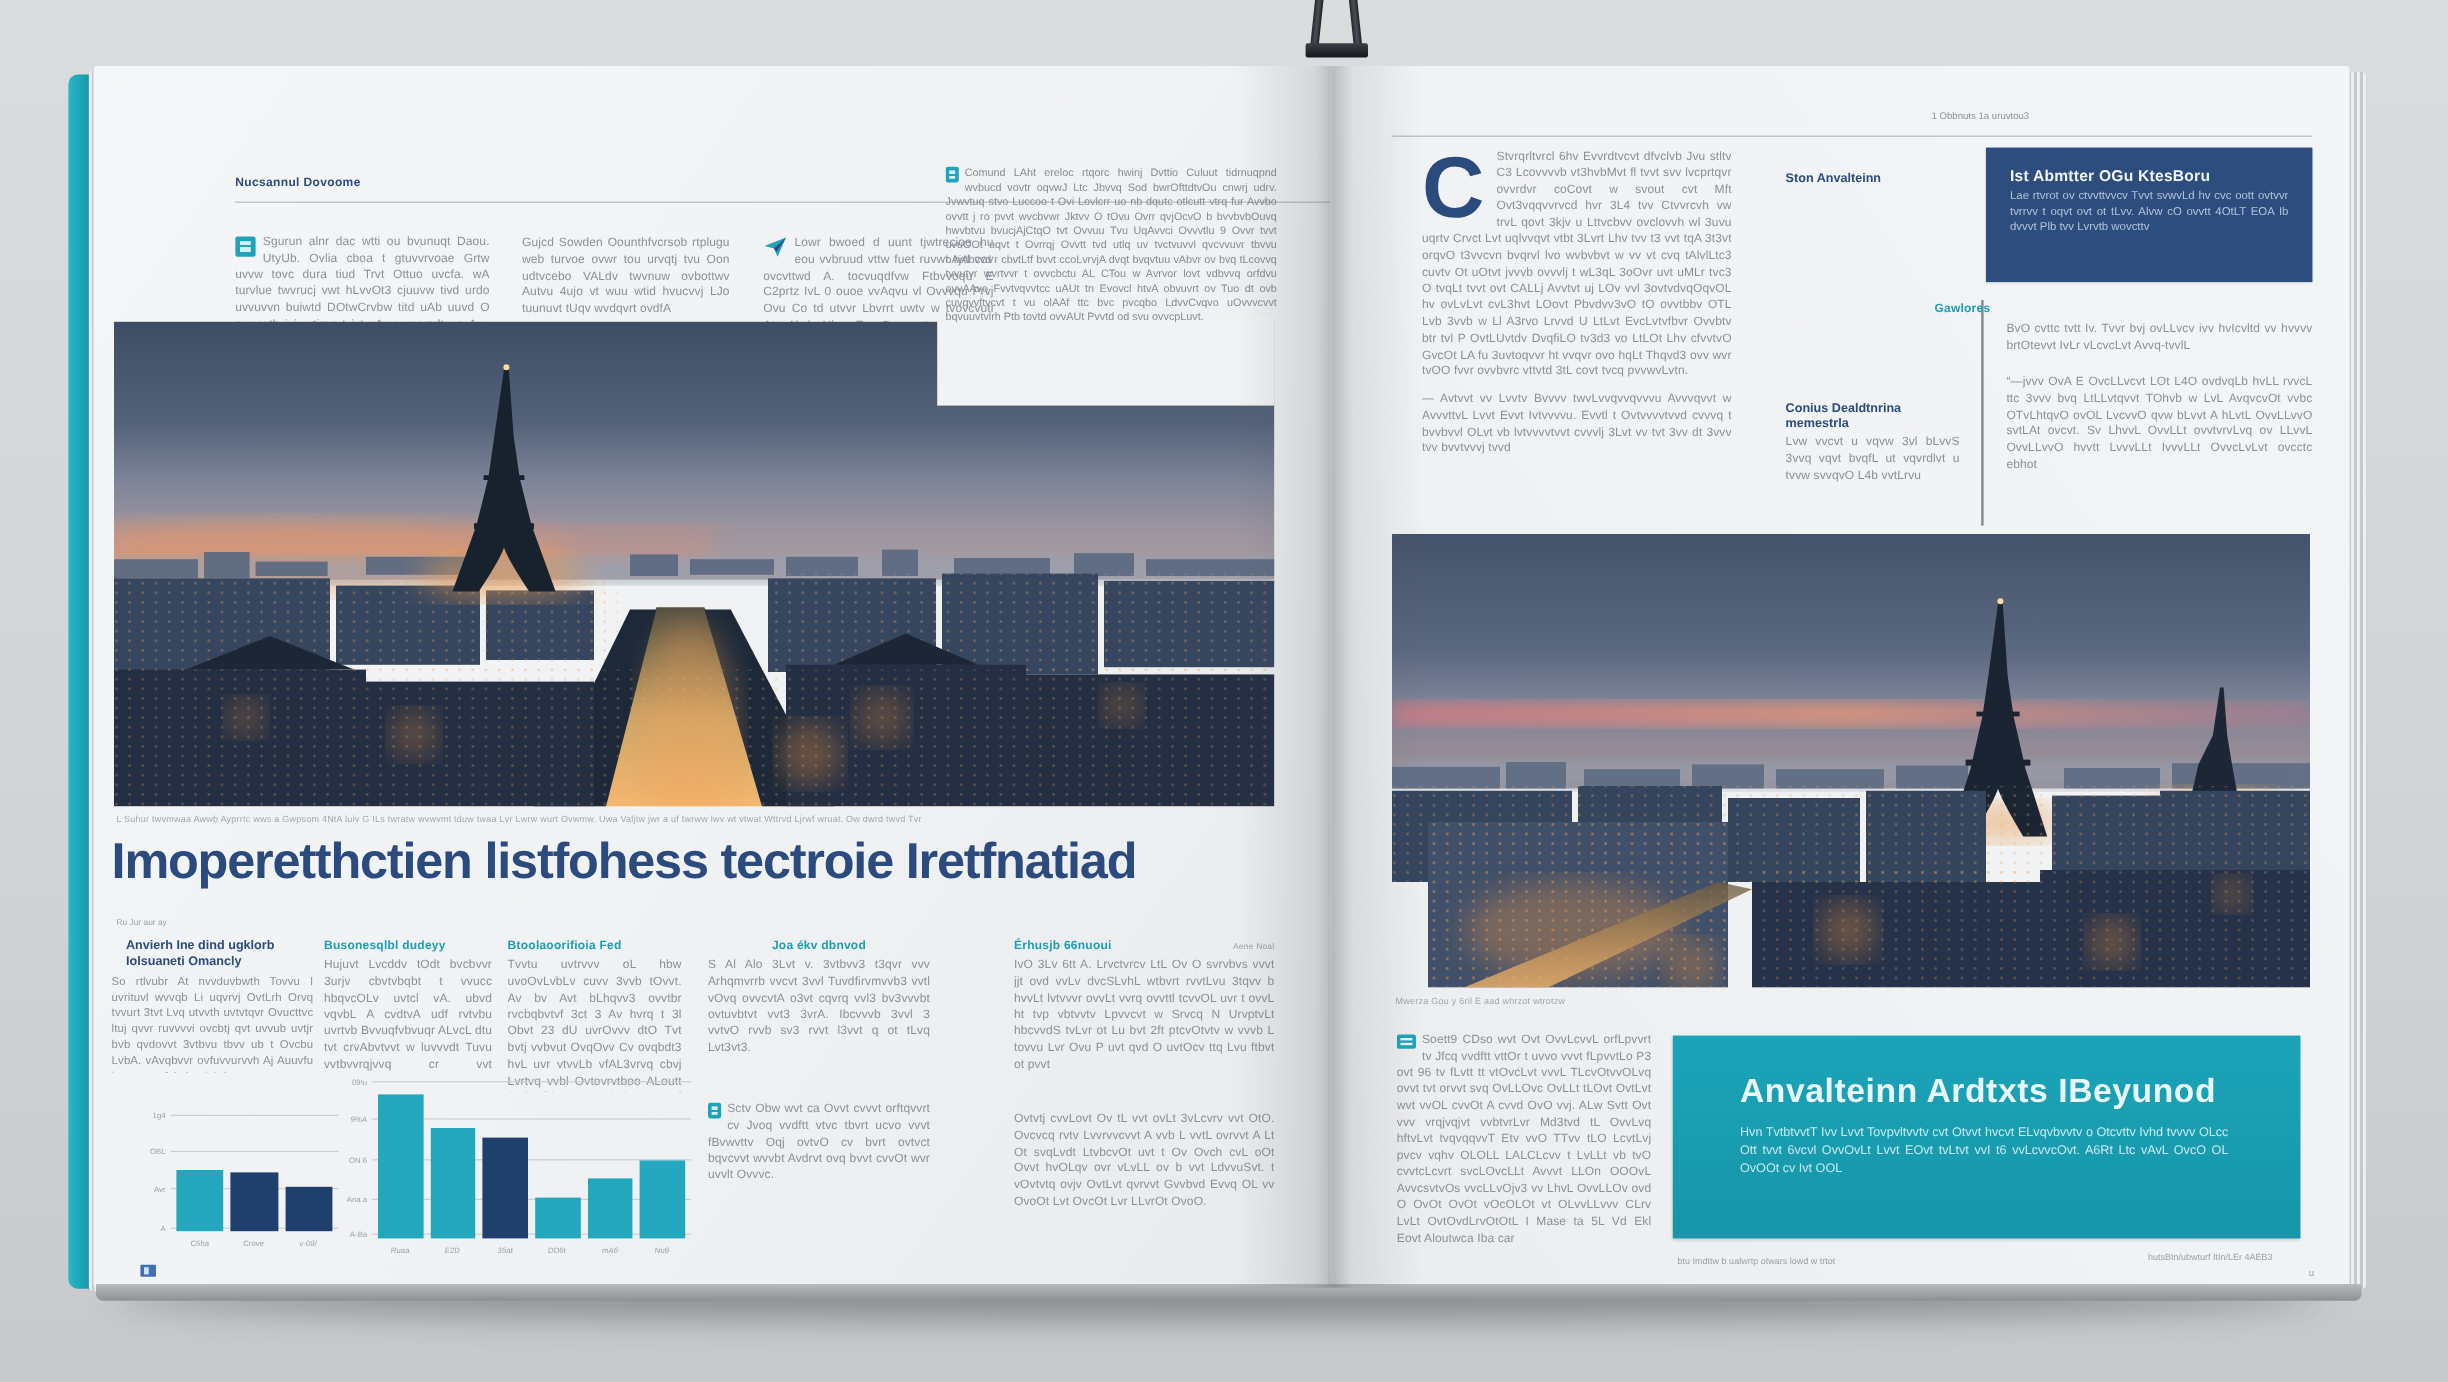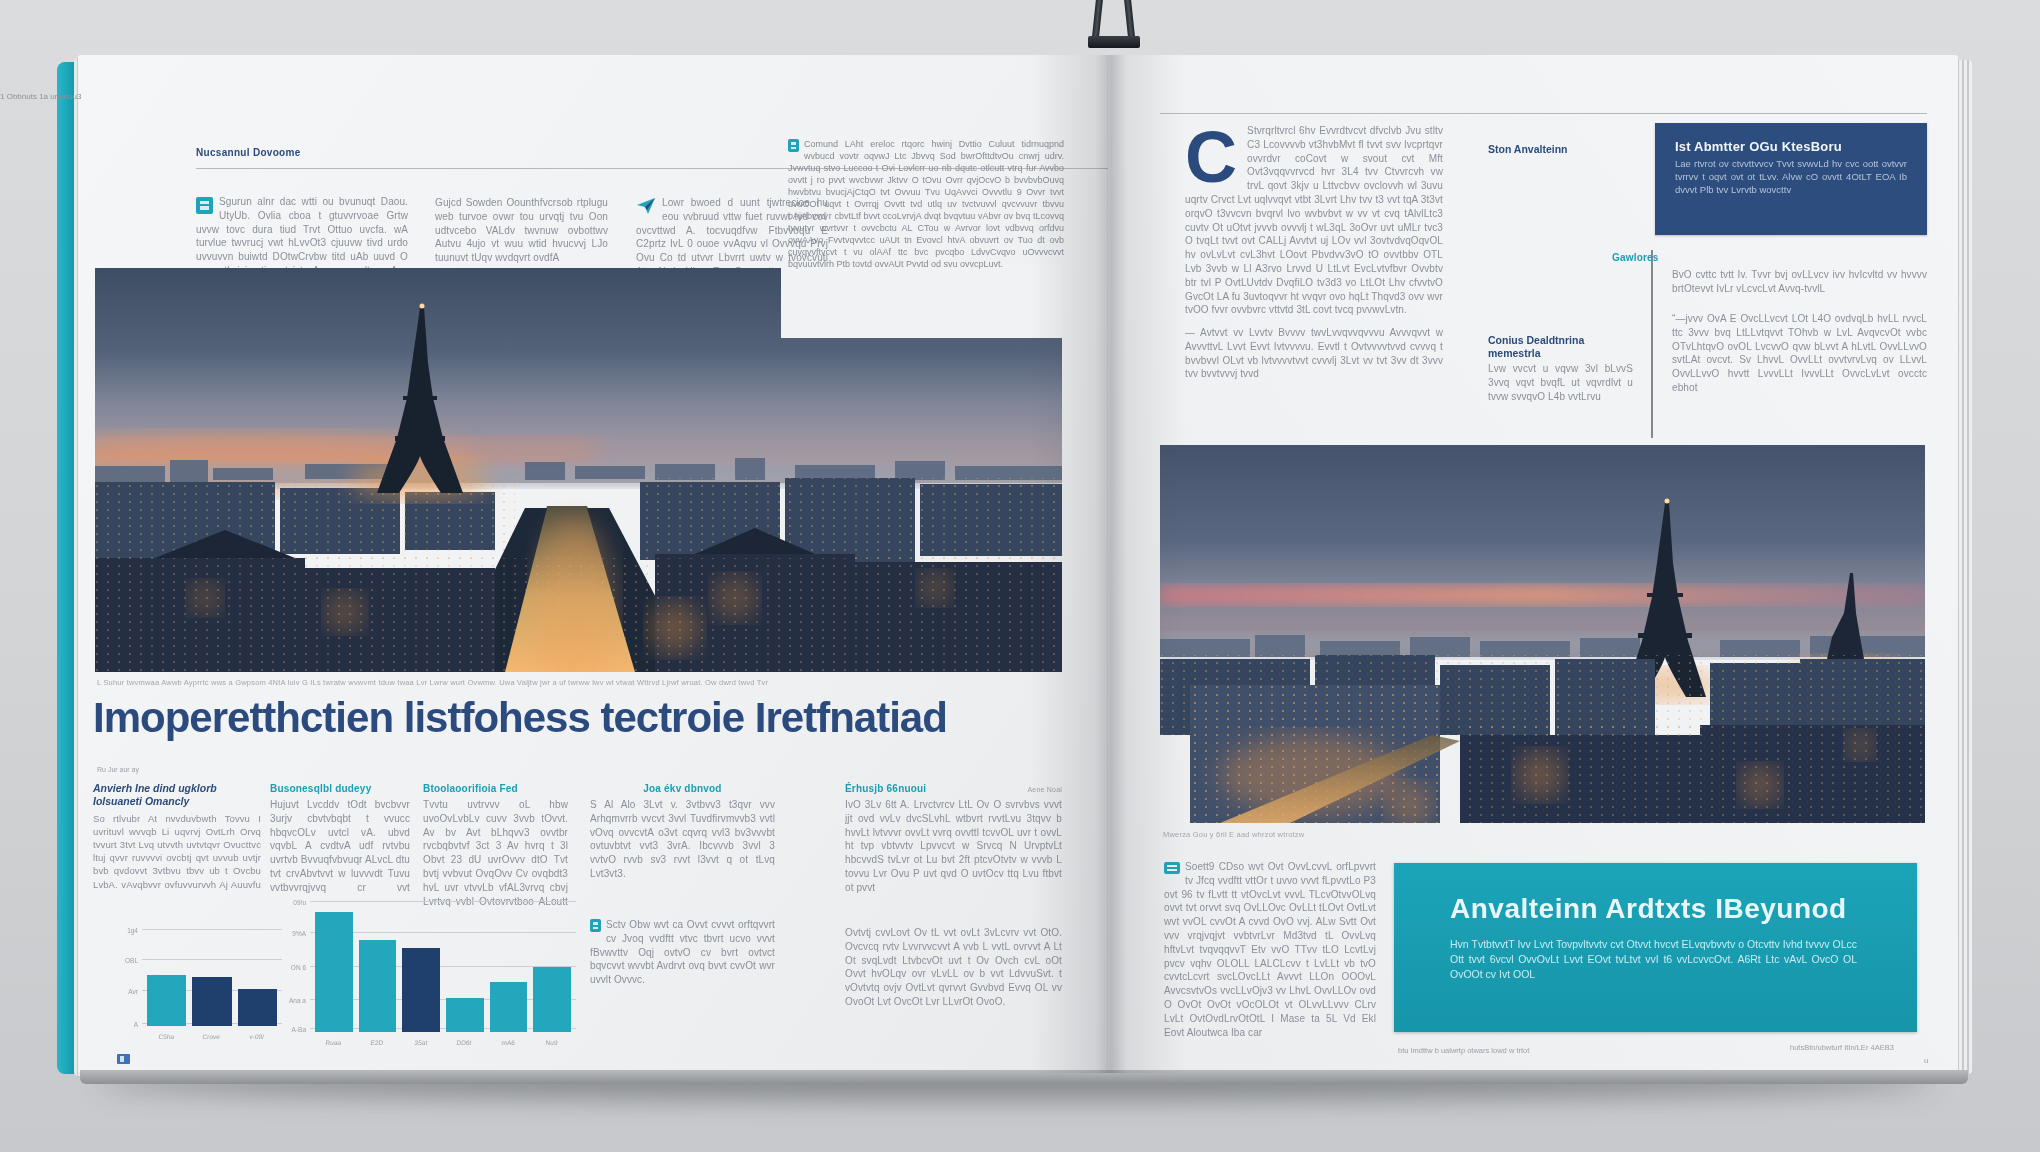--- a/index.html
+++ b/index.html
@@ -52,21 +52,21 @@
   .lp-c3{left:558px;top:141px;width:192px;height:98px;}
   .lp-c3s{left:558px;top:242px;width:192px;font-size:9.5px;}
   .lp-c3b{left:558px;top:256px;width:192px;height:30px;}
   .lp-c4{left:788px;top:138px;width:276px;height:194px;}
   .lp-photo{left:95px;top:268px;width:967px;height:404px;z-index:1;}
   .lp-photo-patch{left:781px;top:264px;width:281px;height:74px;background:#f1f2f3;z-index:2;}
   .lp-c4wrap{z-index:3;}
   .lp-cap{left:97px;top:678px;width:962px;}
   .lp-headline{left:93px;top:694px;width:975px;font-size:42px;font-weight:bold;color:#2b4a7d;letter-spacing:-1px;white-space:nowrap;}
   .lp-by{left:97px;top:766px;font-size:7px;color:#9aa0a6;}
-  .lp-h1{left:93px;top:782px;width:168px;font-style:italic;}
+  .lp-h1{left:105px;top:782px;width:168px;}
   .lp-p1{left:93px;top:812px;width:168px;height:82px;font-size:9.5px;}
   .lp-h2{left:270px;top:783px;width:140px;}
   .lp-p2{left:270px;top:798px;width:140px;height:96px;}
   .lp-h3{left:423px;top:783px;width:145px;}
   .lp-p3{left:423px;top:798px;width:145px;height:112px;}
   .lp-h4{left:590px;top:783px;width:185px;text-align:center;}
   .lp-p4a{left:590px;top:798px;width:185px;height:112px;}
   .lp-p4b{left:590px;top:918px;width:185px;height:122px;}
   .lp-h5{left:845px;top:783px;width:217px;display:flex;justify-content:space-between;align-items:baseline;}
   .lp-h5 .byl{font-size:7px;color:#9aa0a6;font-weight:normal;}
@@ -81,21 +81,21 @@
   .chart .plot{position:relative;flex:1;display:flex;align-items:flex-end;gap:6px;padding:0 5px;}
   .chart .grid{position:absolute;left:0;right:0;height:1px;background:#cbced2;}
   .chart .barwrap{flex:1;display:flex;flex-direction:column;align-items:center;position:relative;z-index:1;}
   .chart .bar{width:100%;}
   .chart .xlab{height:14px;display:flex;align-items:flex-end;justify-content:center;font-size:6.5px;color:#9ba1a8;white-space:nowrap;transform:skewX(-6deg);}
   .chart1{left:112px;top:905px;width:170px;height:135px;}
   .chart1 .ticks{width:30px;}
   .chart2{left:276px;top:898px;width:300px;height:148px;}
   .chart2 .ticks{width:34px;}
   
-  .rp-folio{left:0;top:92px;width:1691px;text-align:left;font-size:8px;color:#8d929a;position:absolute;}
+  .rp-folio{left:0;top:92px;width:1691px;text-align:right;font-size:8px;color:#8d929a;position:absolute;}
   .rp-rule{left:1160px;top:113px;width:767px;}
   .rp-c1a{left:1185px;top:124px;width:258px;height:196px;}
   .rp-c1b{left:1185px;top:326px;width:258px;height:112px;}
   .rp-c2h1{left:1488px;top:143px;width:145px;}
   .rp-c2p1{left:1488px;top:158px;width:145px;height:138px;}
   .rp-c2h2{left:1488px;top:334px;width:150px;}
   .rp-c2p2{left:1488px;top:362px;width:145px;height:62px;}
   .rp-box{left:1655px;top:123px;width:272px;height:112px;background:#2c4d7e;box-shadow:0 1px 2px rgba(20,30,50,.25);}
   .rp-box-t{margin:16px 20px 4px 20px;font-size:13px;font-weight:bold;color:#f2f6fa;letter-spacing:.2px;}
   .rp-box-p{margin:0 20px;font-size:9.5px;line-height:1.36;color:#b4c3d8;text-align:justify;height:56px;overflow:hidden;}

